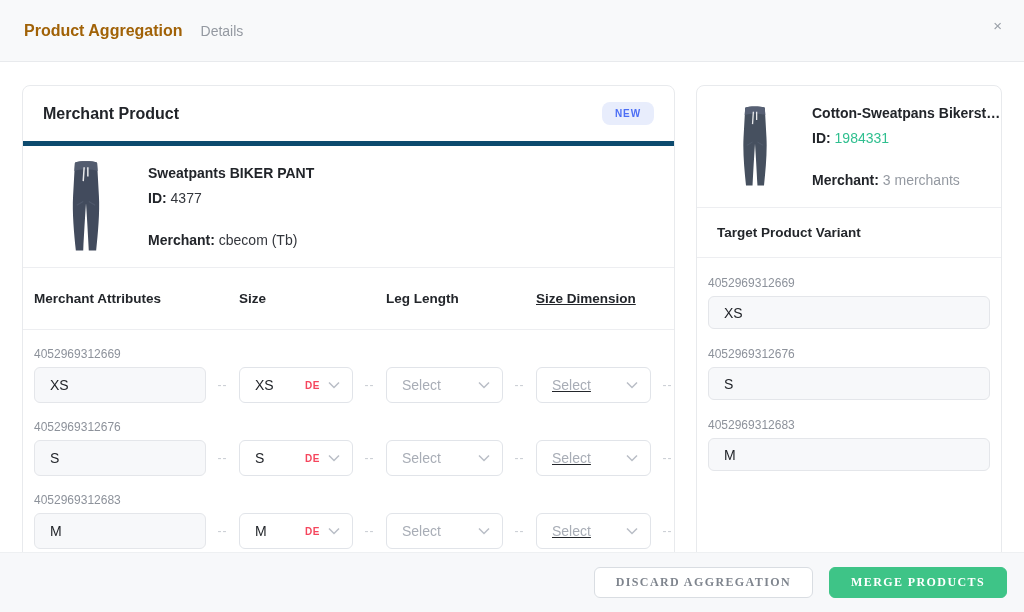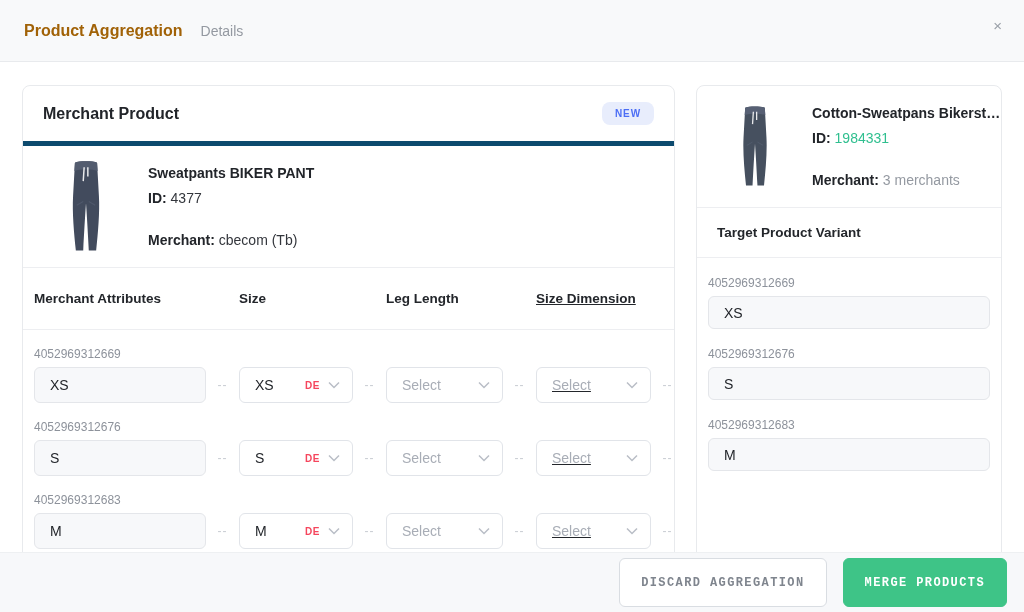--- a/index.html
+++ b/index.html
@@ -94,23 +94,23 @@
     display:flex; align-items:center; padding:0 15px; font-size:14px; color:#23262b;
   }
   
   .footer {
     position:absolute; left:0; right:0; bottom:0; height:60px;
     background:#f7f8fa; border-top:1px solid #eef0f2;
     display:flex; align-items:center; justify-content:flex-end;
     gap:16px; padding-right:17px;
   }
   .btn {
-    height:49px; border-radius:6px; font-size:12px; font-weight:bold;
+    height:31px; border-radius:6px; font-size:12px; font-weight:bold;
     letter-spacing:1.4px; padding:0 21px; cursor:pointer;
-    font-family:Liberation Mono, monospace;
+    font-family:Liberation Serif, serif;
   }
   .btn-discard { background:#ffffff; border:1px solid #d9dde2; color:#7f858e; }
   .btn-merge   { background:#3ec487; border:1px solid #3ec487; color:#ffffff; }
 </style>
 </head>
 <body>
 
 <div class="topbar">
   <span class="title">Product Aggregation</span>
   <span class="tab">Details</span>

